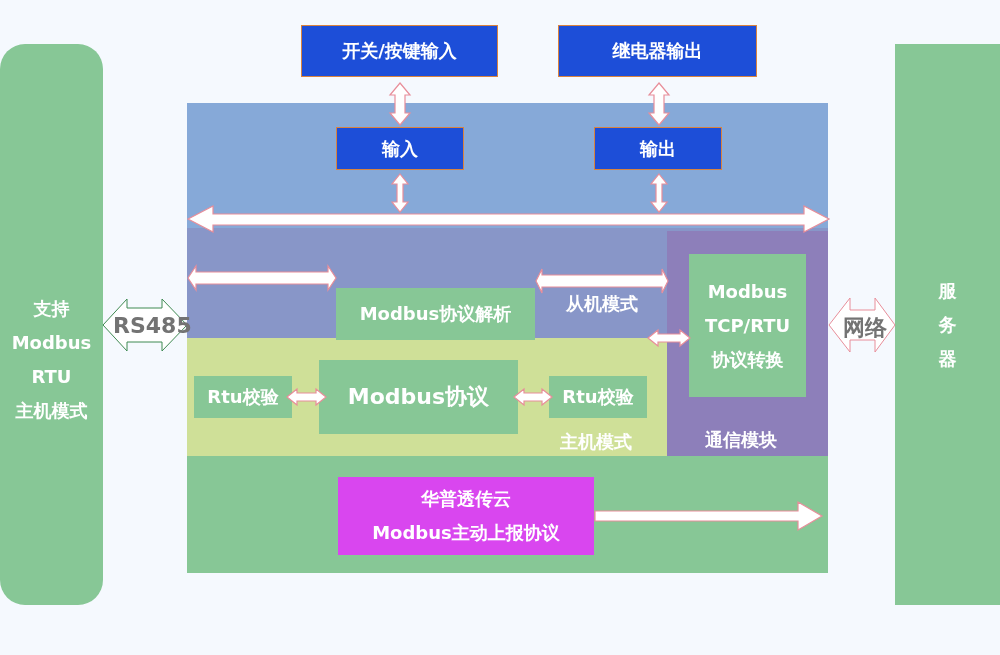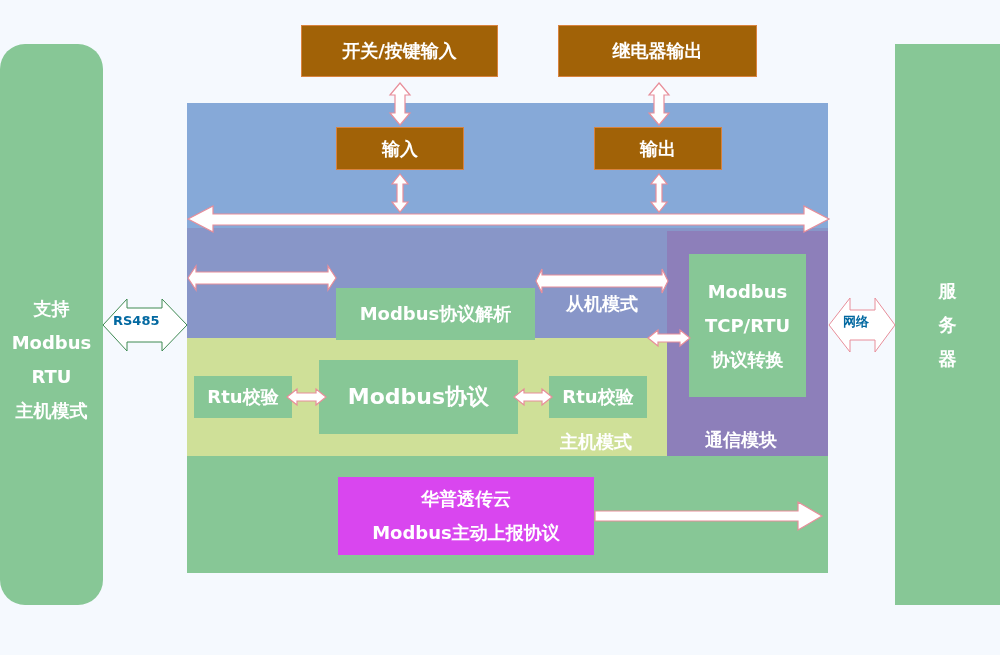--- a/index.html
+++ b/index.html
@@ -1,28 +1,28 @@
 <!DOCTYPE html>
 <html><head>
 <meta charset="utf-8">
 <style>
   html, body { margin:0; padding:0; }
   body { width:1000px; height:655px; background:#f5f9fe; position:relative; overflow:hidden;
          font-family:"DejaVu Sans","Liberation Sans",sans-serif; }
   .box { position:absolute; box-sizing:border-box; color:#fff; font-weight:bold;
          display:flex; flex-direction:column; align-items:center; justify-content:center; text-align:center; }
-  .orange { background:#a16207; border:1px solid #d9833f; font-size:18px; }
+  .orange { background:#1d4ed8; border:1px solid #d9833f; font-size:18px; }
   .green { background:#87c796; }
   .t18 { font-size:18px; line-height:34px; }
   .lbl { position:absolute; color:#fff; font-weight:bold; font-size:18px; }
   svg.arrows { position:absolute; left:0; top:0; width:1000px; height:655px; pointer-events:none; }
   .arr { fill:#ffffff; stroke:#e88e9a; stroke-width:1.2; }
   .big-arr { fill:#ffffff; stroke:#3f8a52; stroke-width:1; }
   .net-arr { fill:#ffffff; stroke:#e88e9a; stroke-width:1; }
-  .arrtxt { position:absolute; font-weight:bold; font-size:13px; color:#0369a1; }
+  .arrtxt { position:absolute; font-weight:bold; font-size:22px; color:#737373; }
 </style>
 </head>
 <body>
 
 <div class="box green t18" style="left:0;top:44px;width:103px;height:561px;border-radius:25px;">
   <div style="margin-top:70px;"></div>
   <span>支持</span>
   <span>Modbus</span>
   <span>RTU</span>
   <span>主机模式</span>

